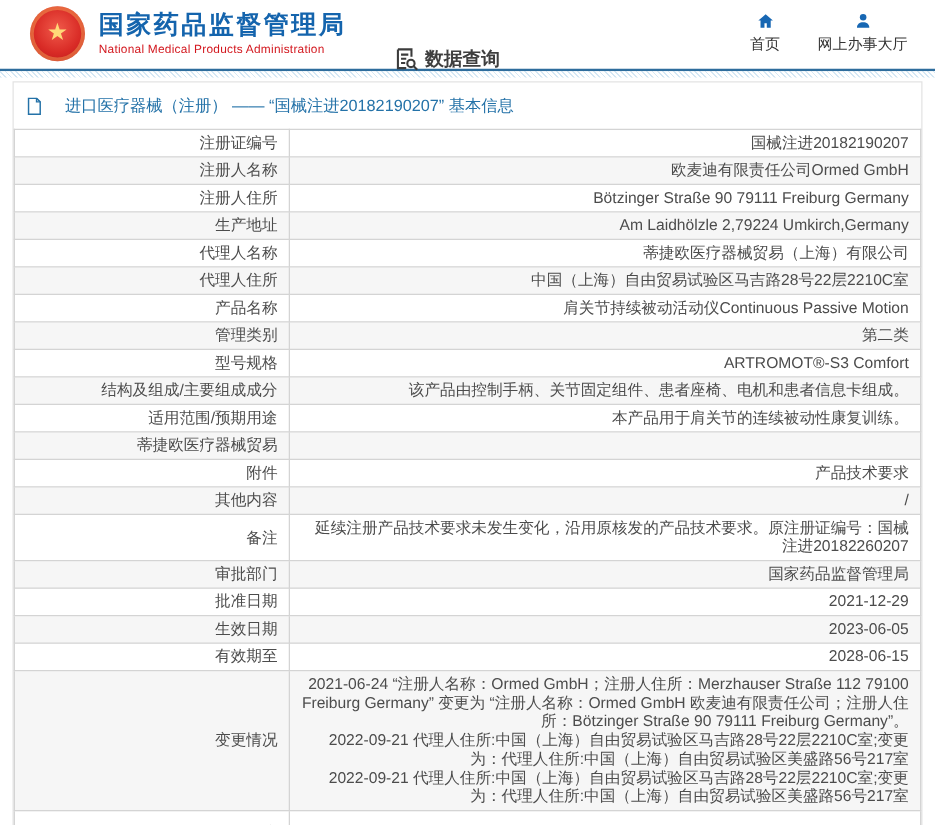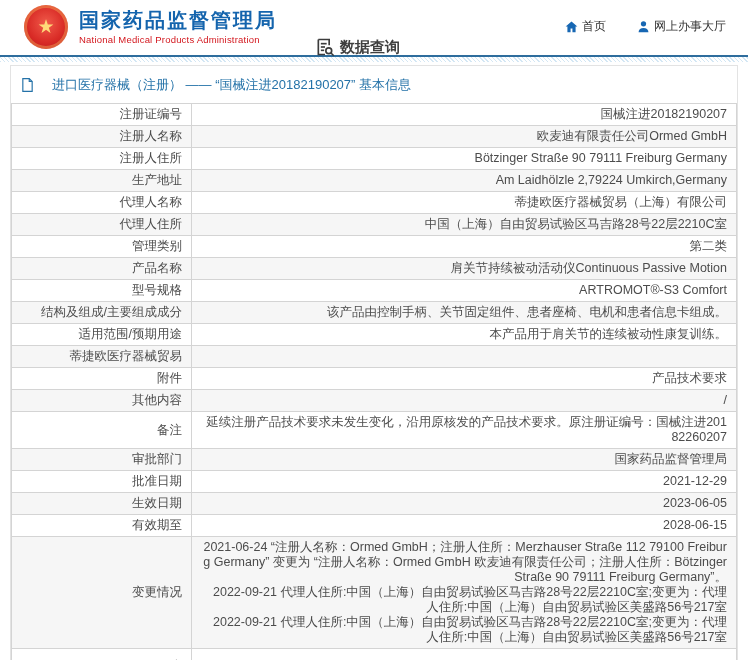--- a/index.html
+++ b/index.html
@@ -14,37 +14,37 @@
     background: radial-gradient(circle at 50% 42%, #f05a4a 0%, #d92b26 55%, #b51218 100%);
     display: flex; align-items: center; justify-content: center;
     box-shadow: inset 0 0 0 3px rgba(255,209,102,.35); }
   .emblem span { color: #ffd978; font-size: 19px; line-height: 1; }
   .logo-title { font-size: 20px; font-weight: bold; color: #1464ad; letter-spacing: 2px; line-height: 24px; }
   .logo-sub { font-size: 9.5px; color: #d3171e; letter-spacing: .2px; margin-top: 2px; }
   .data-query { display: flex; align-items: center; gap: 5px; margin-left: 38px;
     font-size: 15px; font-weight: 600; color: #3f3f3f; cursor: pointer; margin-top: 41px; }
   .spacer { flex: 1; }
   .nav { display: flex; gap: 30px; align-items: flex-end; padding-right: 6px; }
-  .nav-item { display: flex; flex-direction: row; align-items: center; gap: 3px;
+  .nav-item { display: flex; flex-direction: column; align-items: center; gap: 3px;
     font-size: 12px; color: #333333; cursor: pointer; }
 
   
   .hatch { height: 5px; background: repeating-linear-gradient(45deg,
     #d4e7f4 0px, #d4e7f4 1px, #ffffff 1px, #ffffff 3px); }
 
   
   .panel { margin: 3px 10px 0 10px; border: 1px solid #e3e3e3; background: #ffffff; }
   .breadcrumb { display: flex; align-items: center; gap: 18px; padding: 10px 10px 9px 10px;
     font-size: 13px; color: #2472a8; }
 
   
   table.info { width: 100%; border-collapse: collapse; table-layout: fixed; }
   table.info td { border: 1px solid #d4d4d4; font-size: 12.5px; line-height: 15px;
     color: #4c4c4c; padding: 3px 9px; vertical-align: middle; text-align: right; }
-  table.info td.lbl { width: 180px; text-align: right; }
+  table.info td.lbl { width: 220px; text-align: right; }
   table.info td.val { white-space: pre-line; word-break: break-all; }
   table.info tr:nth-child(even) { background: #f6f6f6; }
   .lbl-icon { display: inline-block; vertical-align: -2px; margin-right: 2px; }
 
   svg { display: block; }
 </style>
 </head>
 <body>
 
 <div class="header">
@@ -128,26 +128,26 @@
         </tr>
       <tr>
           <td class="lbl">代理人名称</td>
           <td class="val">蒂捷欧医疗器械贸易（上海）有限公司</td>
         </tr>
       <tr>
           <td class="lbl">代理人住所</td>
           <td class="val">中国（上海）自由贸易试验区马吉路28号22层2210C室</td>
         </tr>
       <tr>
+          <td class="lbl">产品名称</td>
+          <td class="val">肩关节持续被动活动仪Continuous Passive Motion</td>
+        </tr>
+      <tr>
           <td class="lbl">管理类别</td>
           <td class="val">第二类</td>
-        </tr>
-      <tr>
-          <td class="lbl">产品名称</td>
-          <td class="val">肩关节持续被动活动仪Continuous Passive Motion</td>
         </tr>
       <tr>
           <td class="lbl">型号规格</td>
           <td class="val">ARTROMOT®-S3 Comfort</td>
         </tr>
       <tr>
           <td class="lbl">结构及组成/主要组成成分</td>
           <td class="val">该产品由控制手柄、关节固定组件、患者座椅、电机和患者信息卡组成。</td>
         </tr>
       <tr>

